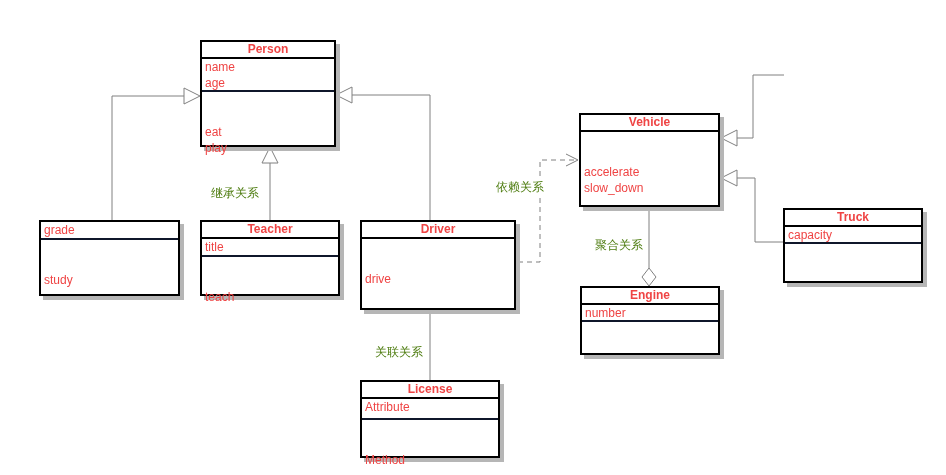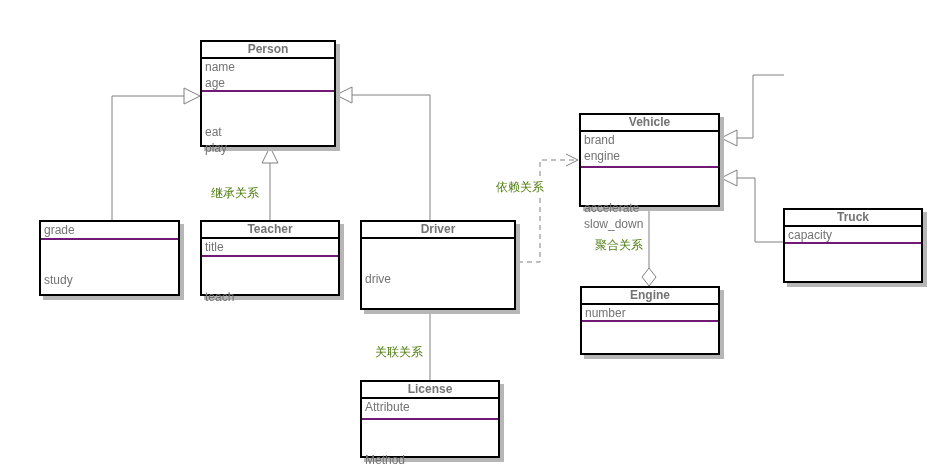--- a/index.html
+++ b/index.html
@@ -13,33 +13,33 @@
   }
   #edges { position: absolute; left: 0; top: 0; width: 946px; height: 475px; }
 
   .uml-class {
     position: absolute;
     background: #ffffff;
     border: 2px solid #000000;
     box-shadow: 4px 4px 0 #b6b6b6;
     box-sizing: border-box;
     font-size: 12px;
-    color: #737373;
+    color: #ef4444;
   }
   .uml-title {
     font-weight: bold;
     text-align: center;
     height: 15px;
     line-height: 15px;
     border-bottom: 2px solid #000000;
     overflow: hidden;
     white-space: nowrap;
   }
   .uml-attrs {
-    border-bottom: 2px solid #701a75;
+    border-bottom: 2px solid #0f172a;
     padding: 1px 0 0 3px;
     overflow: hidden;
     box-sizing: content-box;
   }
   .uml-methods {
     padding: 1px 16px 0 3px;
     overflow: hidden;
     margin-top: 32px;
   }
   .uml-line { height: 16px; line-height: 15px; white-space: nowrap; }
@@ -149,24 +149,20 @@
     <div class="uml-attrs" style="height:18px;">
       <div class="uml-line">Attribute</div>
     </div>
     <div class="uml-methods">
       <div class="uml-line">Method</div>
     </div>
   </div>
 
   <div class="uml-class" style="left:579px; top:113px; width:141px; height:94px;">
     <div class="uml-title">Vehicle</div>
-    <div class="uml-attrs" style="height:33px;">
-      <div class="uml-line">brand</div>
-      <div class="uml-line">engine</div>
-    </div>
     <div class="uml-methods">
       <div class="uml-line">accelerate</div>
       <div class="uml-line">slow_down</div>
     </div>
   </div>
 
   <div class="uml-class" style="left:580px; top:286px; width:140px; height:69px;">
     <div class="uml-title">Engine</div>
     <div class="uml-attrs" style="height:14px;">
       <div class="uml-line">number</div>

